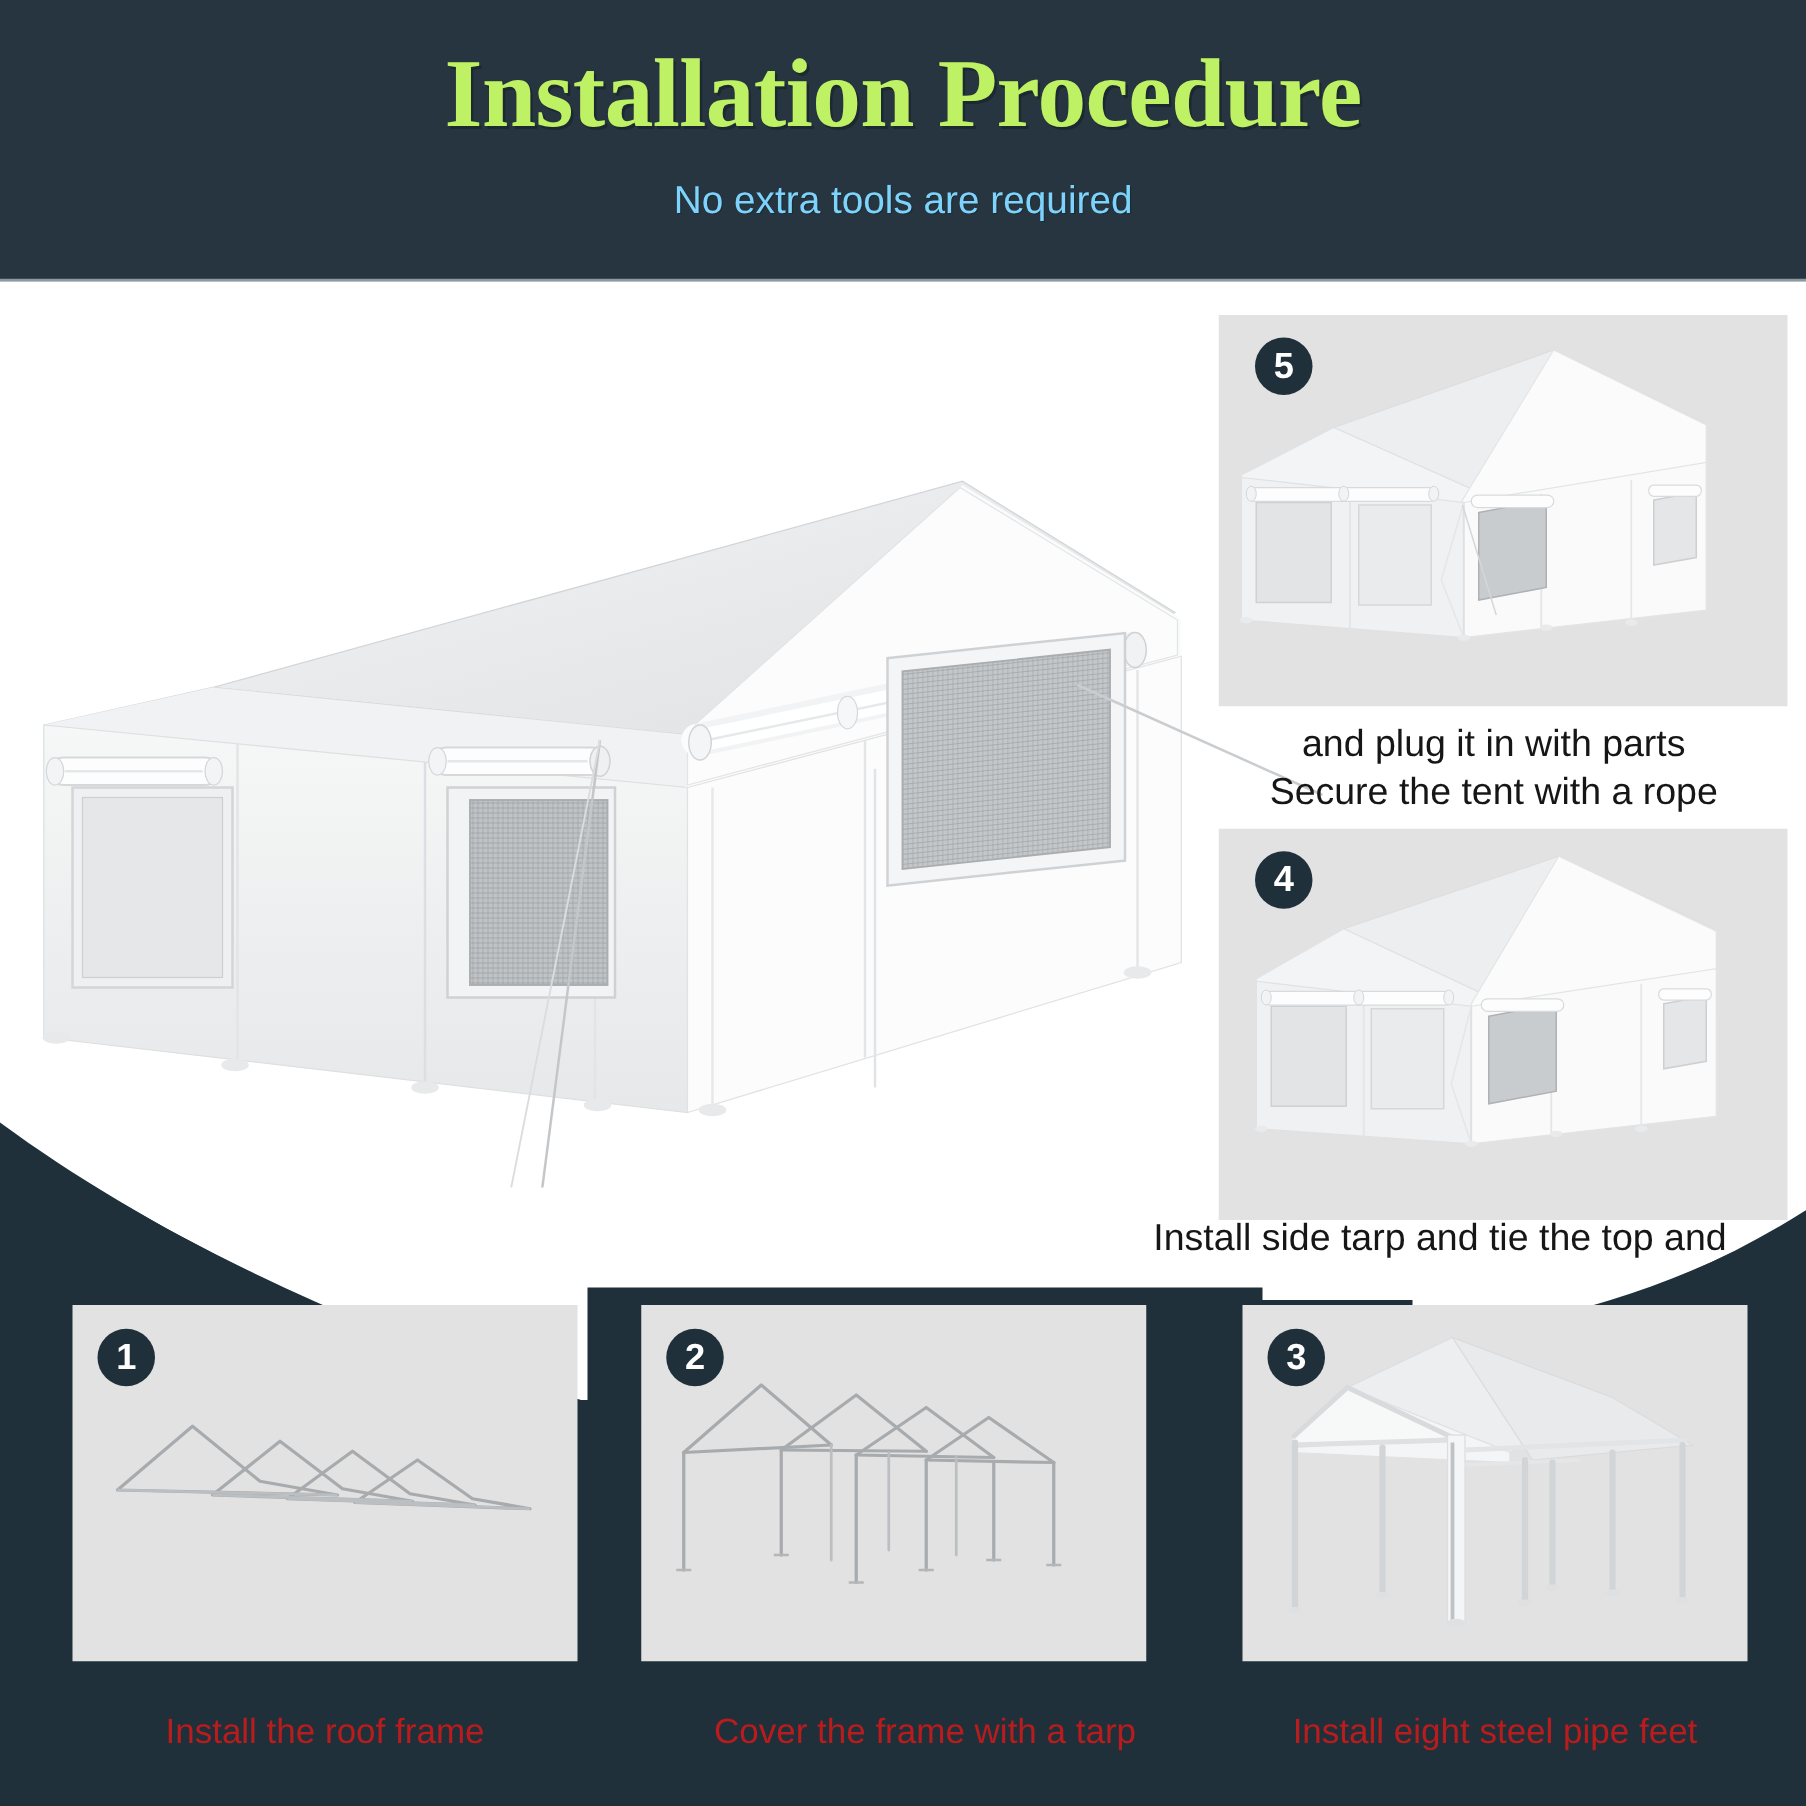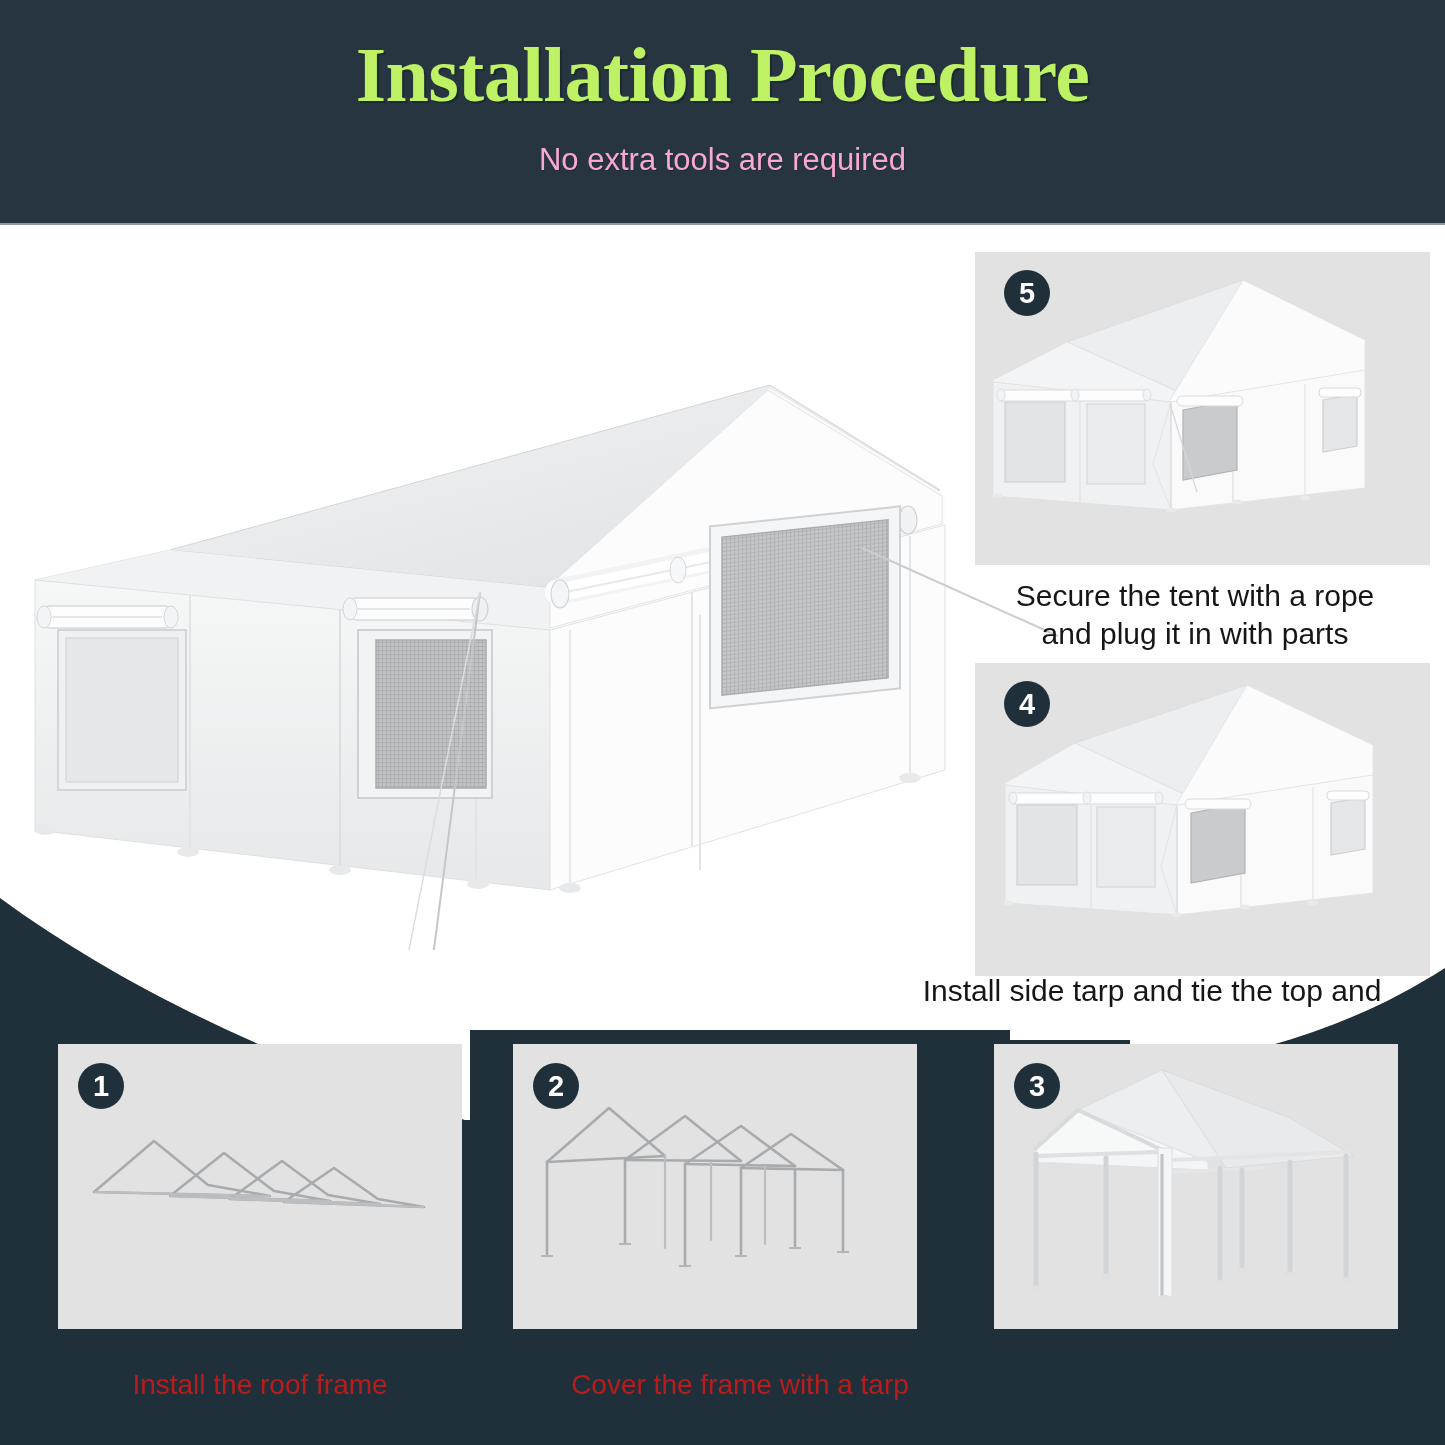--- a/index.html
+++ b/index.html
@@ -35,21 +35,21 @@
     color: #bef264;
     text-shadow: 2px 2px 0 rgba(0,0,0,0.22);
     line-height: 1.0;
   }
   .header-sub {
     position: absolute;
     left: 0; top: 142px;
     width: 1445px;
     text-align: center;
     font-size: 31px;
-    color: #f9a8d4;
+    color: #7dd3fc;
     text-shadow: 1px 1px 0 rgba(0,0,0,0.18);
   }
   .header-rule {
     position: absolute;
     left: 0; top: 223px;
     width: 1445px; height: 2px;
     background: #8d9aa2;
   }
 
   
@@ -307,22 +307,22 @@
       <ellipse cx="22" cy="244" rx="5" ry="2.5" fill="#E9EAEB"></ellipse>
       <ellipse cx="196" cy="258" rx="5" ry="2.5" fill="#E9EAEB"></ellipse>
       <ellipse cx="262" cy="250" rx="5" ry="2.5" fill="#E9EAEB"></ellipse>
       <ellipse cx="330" cy="246" rx="5" ry="2.5" fill="#E9EAEB"></ellipse>
 
       <line x1="195" y1="152" x2="222" y2="240" stroke="#D4D7D9" stroke-width="1.2"></line>
     </svg>
   </div>
   <div class="badge badge-5">5</div>
   <div class="caption-right caption-5">
+    <div>and plug it in with parts</div>
     <div>Secure the tent with a rope</div>
-    <div>and plug it in with parts</div>
   </div>
 
   <div class="panel panel-4">
     <svg viewBox="0 0 455 313" xmlns="http://www.w3.org/2000/svg">
       <polygon points="100,80 272,22 396,80 228,140" fill="#EDEEEF" stroke="#DCDEE0" stroke-width="1"></polygon>
       <polygon points="30,120 100,80 228,140 206,162 30,126" fill="#F3F4F5" stroke="#E0E2E3" stroke-width="1"></polygon>
       <polygon points="202,140 272,22 398,82 398,114 202,160" fill="#FBFBFC" stroke="#E3E5E6" stroke-width="1"></polygon>
       <polygon points="30,122 202,142 202,252 30,240" fill="#F0F1F2" stroke="#DFE1E2" stroke-width="1"></polygon>
       <polygon points="202,142 398,112 398,230 202,252" fill="#FAFAFB" stroke="#E2E4E5" stroke-width="1"></polygon>
       <line x1="116" y1="132" x2="116" y2="246" stroke="#E3E5E6" stroke-width="1.5"></line>
@@ -445,14 +445,15 @@
         <ellipse cx="112" cy="232" rx="6" ry="2.5"></ellipse>
         <ellipse cx="171" cy="254" rx="7" ry="3"></ellipse>
         <ellipse cx="226" cy="238" rx="6" ry="2.5"></ellipse>
         <ellipse cx="248" cy="226" rx="6" ry="2.5"></ellipse>
         <ellipse cx="296" cy="230" rx="6" ry="2.5"></ellipse>
         <ellipse cx="352" cy="236" rx="6" ry="2.5"></ellipse>
       </g>
     </svg>
   </div>
   <div class="badge badge-3">3</div>
+  <div class="caption-bottom caption-b3">Install eight steel pipe feet</div>
 
 </div>
 
 </body></html>

